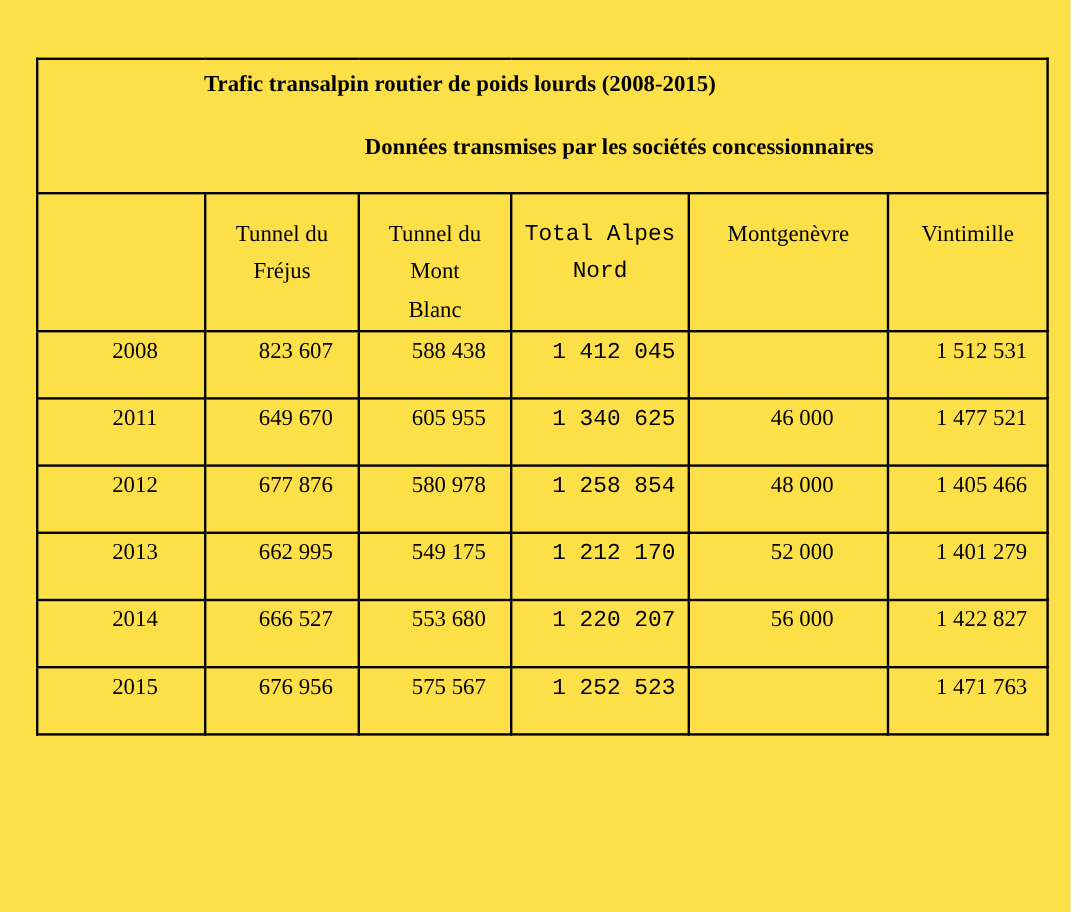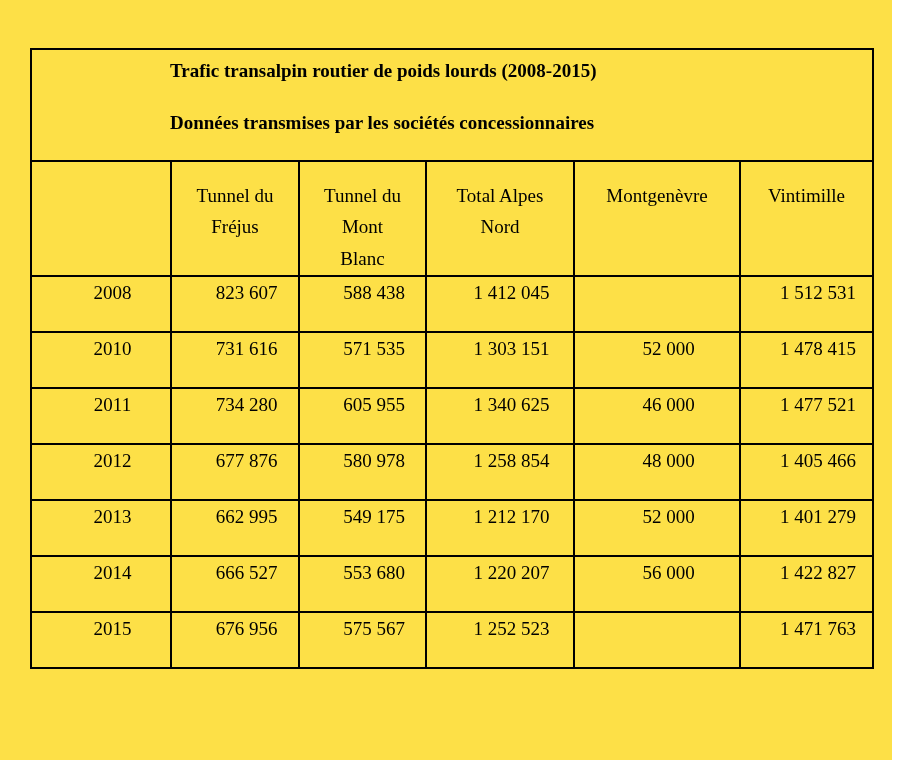--- a/index.html
+++ b/index.html
@@ -31,32 +31,32 @@
     overflow: hidden;
   }
   
   tr.title-row { height: 112px; }
   tr.title-row td {
     text-align: left;
     padding: 8px 10px 0 138px;
     font-weight: bold;
   }
   .title-line1 { margin-top: 2px; }
-  .title-line2 { margin-top: 30px; }
+  .title-line2 { margin-top: 30px; text-align: center; }
   
   tr.header-row { height: 115px; }
   tr.header-row th {
     padding-top: 18px;
     line-height: 1.65;
     white-space: pre-line;
   }
   
   tr.data-row { height: 56px; }
   tr.data-row td { padding-top: 4px; line-height: 1.3; padding-left: 23px; }
-  .col-total { font-weight: bold; }
+  .col-total { font-weight: bold; font-family: Liberation Mono, monospace; }
 </style>
 </head>
 <body>
 
 <div class="page">
   <table class="traffic">
     <colgroup>
       <col style="width:140px">
       <col style="width:128px">
       <col style="width:127px">
@@ -85,30 +85,22 @@
       </tr>
       <tr class="data-row">
         <td>2008</td>
         <td>823 607</td>
         <td>588 438</td>
         <td class="col-total">1 412 045</td>
         <td></td>
         <td>1 512 531</td>
       </tr>
       <tr class="data-row">
-        <td>2010</td>
-        <td>731 616</td>
-        <td>571 535</td>
-        <td class="col-total">1 303 151</td>
-        <td>52 000</td>
-        <td>1 478 415</td>
-      </tr>
-      <tr class="data-row">
         <td>2011</td>
-        <td>734 280</td>
+        <td>649 670</td>
         <td>605 955</td>
         <td class="col-total">1 340 625</td>
         <td>46 000</td>
         <td>1 477 521</td>
       </tr>
       <tr class="data-row">
         <td>2012</td>
         <td>677 876</td>
         <td>580 978</td>
         <td class="col-total">1 258 854</td>

